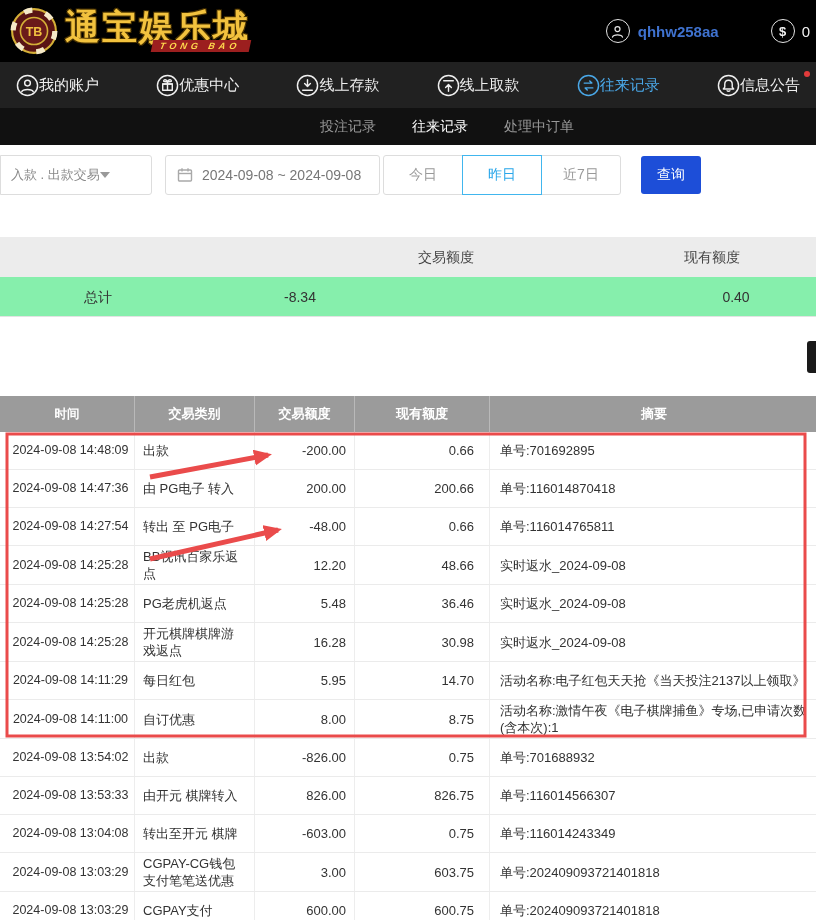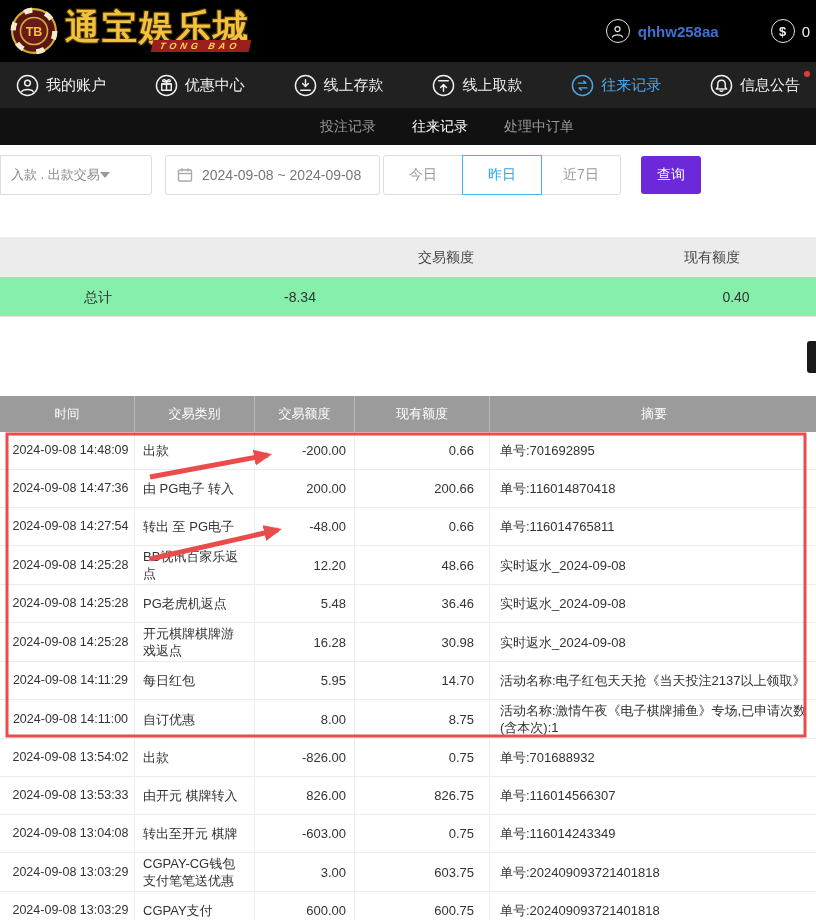--- a/index.html
+++ b/index.html
@@ -25,54 +25,54 @@
   }
   .user-area { display:flex; align-items:center; }
   .icon-circle { width:24px; height:24px; border:1.5px solid #e4e4e4; border-radius:50%; display:flex; align-items:center; justify-content:center; color:#e4e4e4; flex:0 0 auto; }
   .username { color:#3f72cf; font-size:15px; font-weight:bold; margin-left:8px; }
   .balance-group { display:flex; align-items:center; margin-left:52px; }
   .dollar { font-size:13px; font-weight:bold; color:#f2f2f2; }
   .balance-val { color:#f2f2f2; font-size:15px; margin-left:7px; }
 
   
   .mainnav { height:46px; background:#212121; display:flex; align-items:center; justify-content:space-between; padding:0 16px; }
-  .nav-item { display:flex; align-items:center; gap:7px; color:#f0f0f0; font-size:15px; cursor:pointer; position:relative; white-space:nowrap; }
+  .nav-item { display:flex; align-items:center; gap:0; color:#f0f0f0; font-size:15px; cursor:pointer; position:relative; white-space:nowrap; }
   .nav-item svg { width:23px; height:23px; stroke:currentColor; fill:none; stroke-width:1.5; stroke-linecap:round; stroke-linejoin:round; }
   .nav-item.active { color:#4aa8e8; }
   .badge-dot { position:absolute; top:-3px; right:-10px; width:6px; height:6px; border-radius:50%; background:#e23b3b; }
 
   
   .subnav { height:37px; background:#111; display:flex; align-items:center; justify-content:center; }
   .subnav-inner { display:flex; gap:36px; position:relative; left:39px; font-size:14px; }
   .subtab { color:#999; cursor:pointer; white-space:nowrap; }
   .subtab.active { color:#fff; }
 
   
   .filterbar { display:flex; align-items:center; padding-top:10px; }
   .select-box { width:152px; height:40px; border:1px solid #ddd; border-radius:0 3px 3px 0; background:#fff; display:flex; align-items:center; justify-content:flex-start; padding:0 10px; color:#888; font-size:13px; cursor:pointer; }
   .caret { width:0; height:0; border-left:5px solid transparent; border-right:5px solid transparent; border-top:6px solid #999; }
   .date-box { margin-left:13px; width:215px; height:40px; border:1px solid #ddd; border-radius:3px; background:#fff; display:flex; align-items:center; gap:9px; padding:0 11px; color:#777; font-size:14px; cursor:pointer; white-space:nowrap; }
   .range-group { display:flex; margin-left:3px; }
   .range-btn { width:80px; height:40px; background:#fff; border:1px solid #ddd; color:#999; font-size:14px; display:flex; align-items:center; justify-content:center; margin-left:-1px; cursor:pointer; }
   .range-btn:first-child { margin-left:0; border-radius:3px 0 0 3px; }
   .range-btn:last-child { border-radius:0 3px 3px 0; }
   .range-btn.active { border-color:#41b6ee; color:#2aa7ea; position:relative; z-index:2; }
-  .search-btn { margin-left:20px; width:60px; height:38px; background:#6d28d9; border:none; border-radius:3px; color:#fff; font-size:14px; cursor:pointer; }
+  .search-btn { margin-left:20px; width:60px; height:38px; background:#1d4ed8; border:none; border-radius:3px; color:#fff; font-size:14px; cursor:pointer; }
 
   
   .summary { margin-top:42px; }
   .summary-head { height:40px; background:#ececec; position:relative; font-size:14px; color:#444; }
   .summary-head span, .summary-row span { position:absolute; width:200px; text-align:center; line-height:40px; }
   .summary-row { height:40px; position:relative; font-size:14px; color:#333; border-bottom:1px solid #e3e3e3; background:#86efac; }
   .sh-amount { left:346px; } .sh-balance { left:612px; }
   .sr-label { left:-2px; } .sr-amount { left:200px; } .sr-balance { left:636px; }
 
   
   .tx-table { margin-top:79px; }
-  .t-head { display:flex; height:36px; background:#9b9b9b; color:#fff; font-size:13px; font-weight:normal; }
+  .t-head { display:flex; height:36px; background:#9b9b9b; color:#fff; font-size:13px; font-weight:bold; }
   .t-head .cell { display:flex; align-items:center; justify-content:center; border-right:1px solid rgba(255,255,255,.3); }
   .t-head .cell:last-child { border-right:none; }
   .t-row { display:flex; min-height:38px; background:#fff; border-bottom:1px solid #ebebeb; }
   .t-row .cell { display:flex; align-items:center; border-right:1px solid #ededed; font-size:13px; line-height:17px; color:#333; }
   .t-row .cell:last-child { border-right:none; }
   .c-time { width:135px; justify-content:center; font-size:12.5px; white-space:nowrap; overflow:hidden; padding:0 1px; }
   .t-row .c-time { font-size:12.5px;padding-left:8px; }
   .c-type { width:120px; padding:2px 8px; }
   .c-amount { width:100px; justify-content:flex-end; padding-right:8px; }
   .c-balance { width:135px; justify-content:flex-end; padding-right:15px; }

